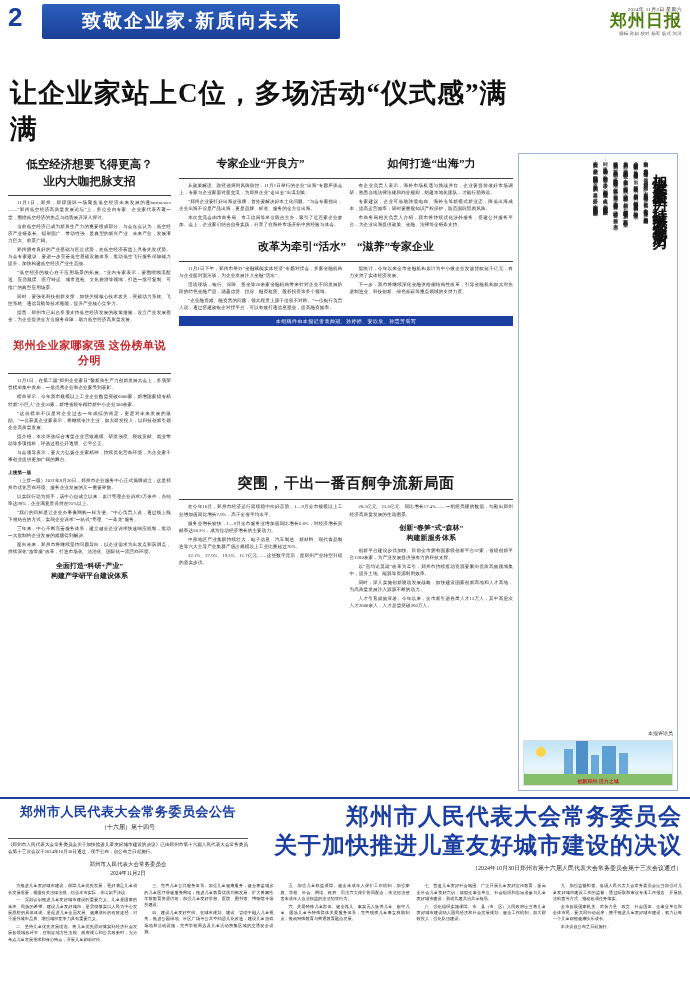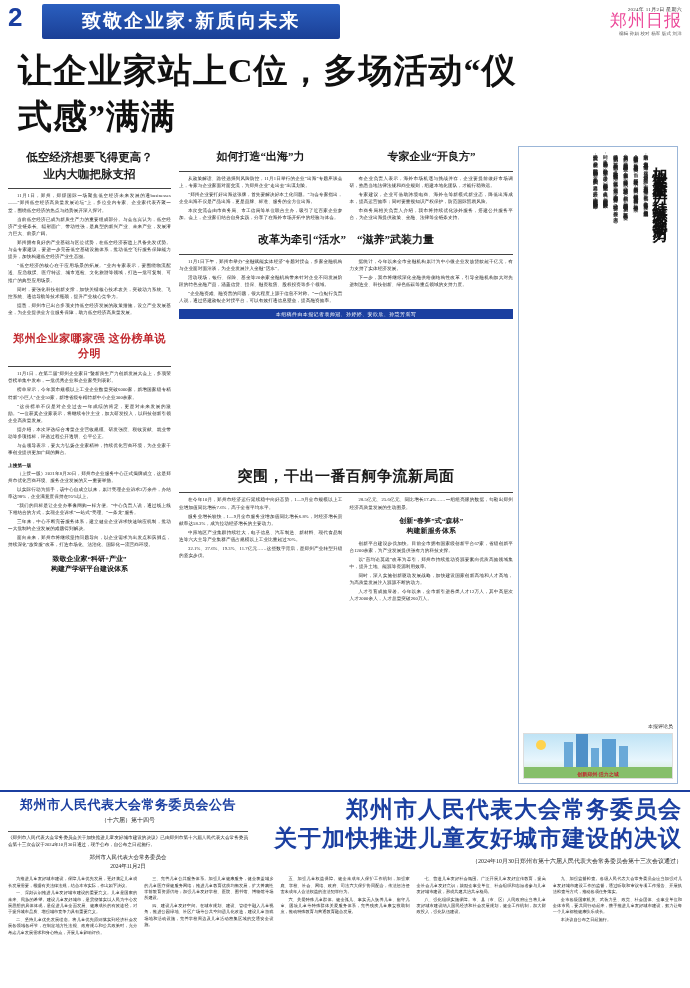--- a/index.html
+++ b/index.html
@@ -31,33 +31,34 @@
     color: #fff; font-weight: bold;
     font-size: 19px; letter-spacing: 2px;
     padding: 4px 40px 5px 40px;
     border-radius: 2px;
     font-family: "Liberation Serif", serif;
   }
   .masthead-right { width: 150px; text-align: right; padding-top: 2px; }
   .md-date { font-size: 5px; color: #333; letter-spacing: .3px; }
   .md-logo {
     font-family: "Liberation Serif", serif;
-    font-size: 17px; font-weight: normal; color: #ec4899;
+    font-size: 17px; font-weight: bold; color: #4d7c0f;
     letter-spacing: 1px; line-height: 1.1;
   }
   .md-sub { font-size: 4.5px; color: #555; letter-spacing: .2px; }
 
   
   .headline {
     text-align: left;
-    font-size: 34px; font-weight: bold;
+    font-size: 27px; font-weight: bold;
     letter-spacing: 1px;
-    padding: 2px 0 6px 18px;
+    padding: 2px 0 6px 10px;
     color: #111;
     width: 520px;
+    margin-top: 27px;
   }
 
   
   .main {
     display: flex;
     padding: 0 8px;
     gap: 5px;
   }
   .left-block { width: 505px; }
   .right-rail {
@@ -223,47 +224,47 @@
             <p>“低空经济的核心在于应用场景的拓展。”业内专家表示，要围绕物流配送、应急救援、医疗转运、城市巡检、文化旅游等领域，打造一批可复制、可推广的典型应用场景。</p>
             <p>同时，要强化科技创新支撑，加快关键核心技术攻关，突破动力系统、飞控系统、通信导航等技术瓶颈，提升产业核心竞争力。</p>
             <p>据悉，郑州市已出台多项支持低空经济发展的政策措施，设立产业发展基金，为企业提供全方位服务保障，助力低空经济高质量发展。</p>
           </div>
         </div>
 
         <div style="width:334px">
           <div class="triple" style="gap:8px">
             <div class="col">
               <div class="sub-head two">
-                <span>如何打造“出海”力</span>
+                <span>专家企业“开良方”</span>
               </div>
             </div>
             <div class="col">
               <div class="sub-head two">
-                <span>专家企业“开良方”</span>
+                <span>如何打造“出海”力</span>
               </div>
             </div>
           </div>
           <div class="rule"></div>
           <div class="two-col-inner">
             <div class="c body-text">
               <p>从政策解读、路径选择到风险防控，11月1日举行的企业“出海”专题座谈会上，专家与企业家面对面交流，为郑州企业“走出去”出谋划策。</p>
               <p>“郑州企业要打好出海这张牌，首先要解决好本土化问题。”与会专家指出，企业出海不仅是产品出海，更是品牌、标准、服务的全方位出海。</p>
               <p>本次交流会由市商务局、市工信局等单位联合主办，吸引了近百家企业参加。会上，企业家们结合自身实践，分享了在海外市场开拓中的经验与体会。</p>
             </div>
             <div class="c body-text">
               <p>有企业负责人表示，海外市场机遇与挑战并存，企业要提前做好市场调研，熟悉当地法律法规和商业规则，组建本地化团队，才能行稳致远。</p>
               <p>专家建议，企业可借助跨境电商、海外仓等新模式新业态，降低出海成本，提高运营效率；同时要重视知识产权保护，防范国际贸易风险。</p>
               <p>市商务局相关负责人介绍，我市将持续优化涉外服务，搭建公共服务平台，为企业出海提供政策、金融、法律等全链条支持。</p>
             </div>
           </div>
 
           <div class="sub-head two" style="padding-top:8px">
             <span>改革为牵引“活水”</span>
             &nbsp;&nbsp;
-            <span>“滋养”武装力量</span>
+            <span>“滋养”专家企业</span>
           </div>
           <div class="rule"></div>
           <div class="two-col-inner">
             <div class="c body-text">
               <p>11月1日下午，郑州市举办“金融赋能实体经济”专题对接会，多家金融机构与企业面对面洽谈，为企业发展注入金融“活水”。</p>
               <p>活动现场，银行、保险、基金等20余家金融机构带来针对企业不同发展阶段的特色金融产品，涵盖信贷、担保、融资租赁、股权投资等多个领域。</p>
               <p>“企业融资难、融资贵的问题，很大程度上源于信息不对称。”一位银行负责人说，通过搭建政银企对接平台，可以有效打通信息壁垒，提高融资效率。</p>
             </div>
             <div class="c body-text">
               <p>据统计，今年以来全市金融机构累计为中小微企业发放贷款超千亿元，有力支持了实体经济发展。</p>
@@ -293,21 +294,21 @@
         <div class="col">
           <div class="body-text" style="font-weight:bold">上接第一版</div>
           <div class="body-text">
             <p>（上接一版）2021年8月20日，郑州市企业服务中心正式揭牌成立，这是郑州市优化营商环境、服务企业发展的又一重要举措。</p>
             <p>以实际行动为抓手，该中心自成立以来，累计受理企业诉求2万余件，办结率达98%，企业满意度保持在95%以上。</p>
             <p>“我们的目标是让企业办事像网购一样方便。”中心负责人说，通过线上线下相结合的方式，实现企业诉求“一站式”受理、“一条龙”服务。</p>
             <p>三年来，中心不断完善服务体系，建立健全企业诉求快速响应机制，推动一大批制约企业发展的难题得到解决。</p>
             <p>面向未来，郑州市将继续坚持问题导向，以企业需求为出发点和落脚点，持续深化“放管服”改革，打造市场化、法治化、国际化一流营商环境。</p>
           </div>
           <div class="box-title">
-            <div>致敬企业家“科研+产业”</div>
+            <div>全面打造“科研+产业”</div>
             <div>构建产学研平台建设体系</div>
           </div>
         </div>
 
         <div style="width:334px">
           <div class="section-title-black">突围，干出一番百舸争流新局面</div>
           <div class="rule"></div>
           <div class="two-col-inner">
             <div class="c body-text">
               <p>在今年10月，郑州市经济运行延续稳中向好态势，1—9月全市规模以上工业增加值同比增长7.6%，高于全省平均水平。</p>

